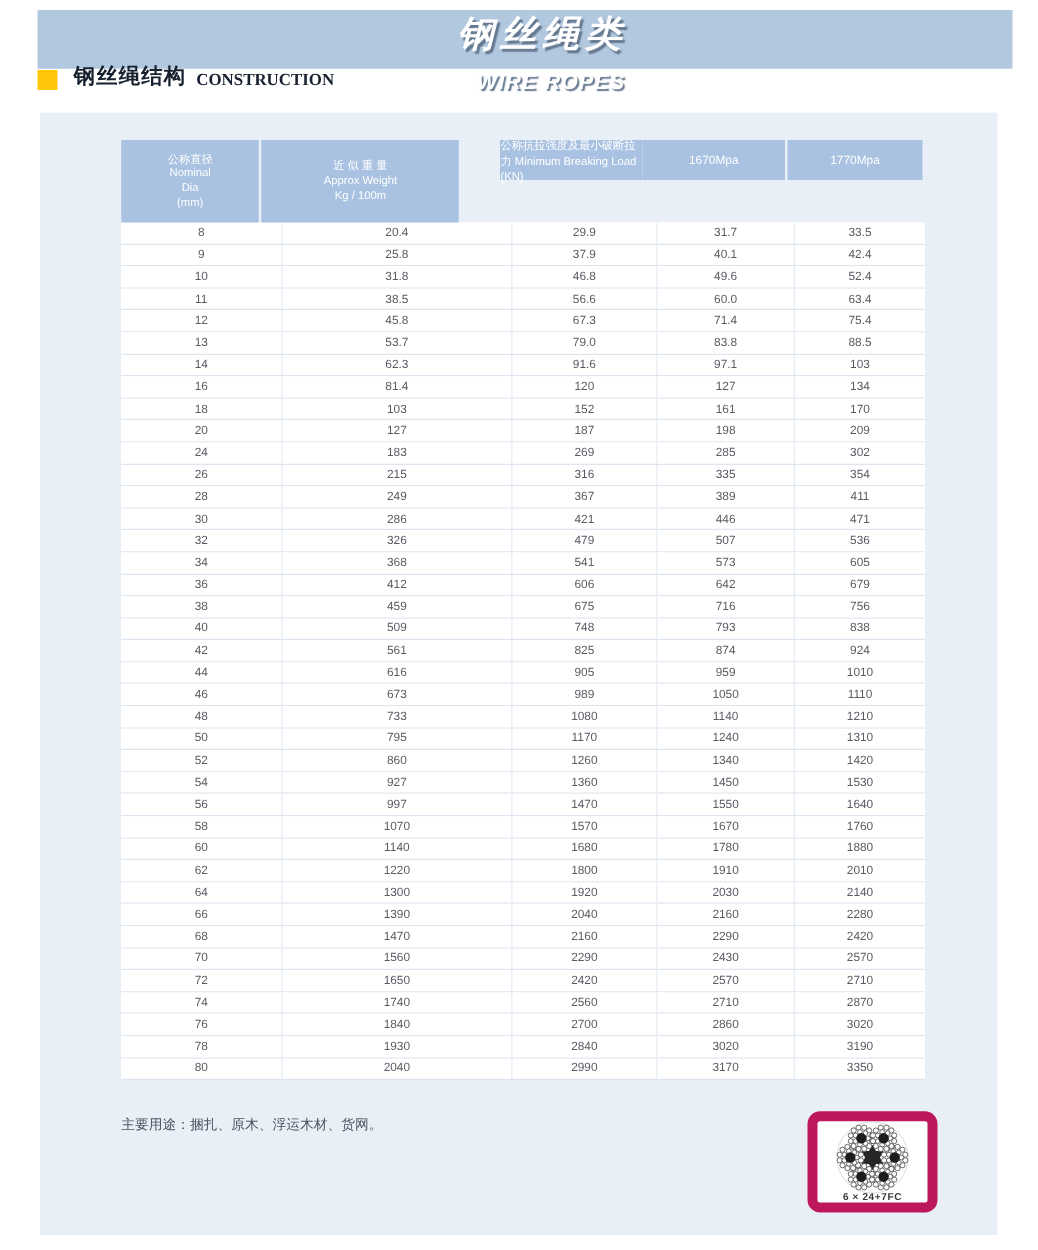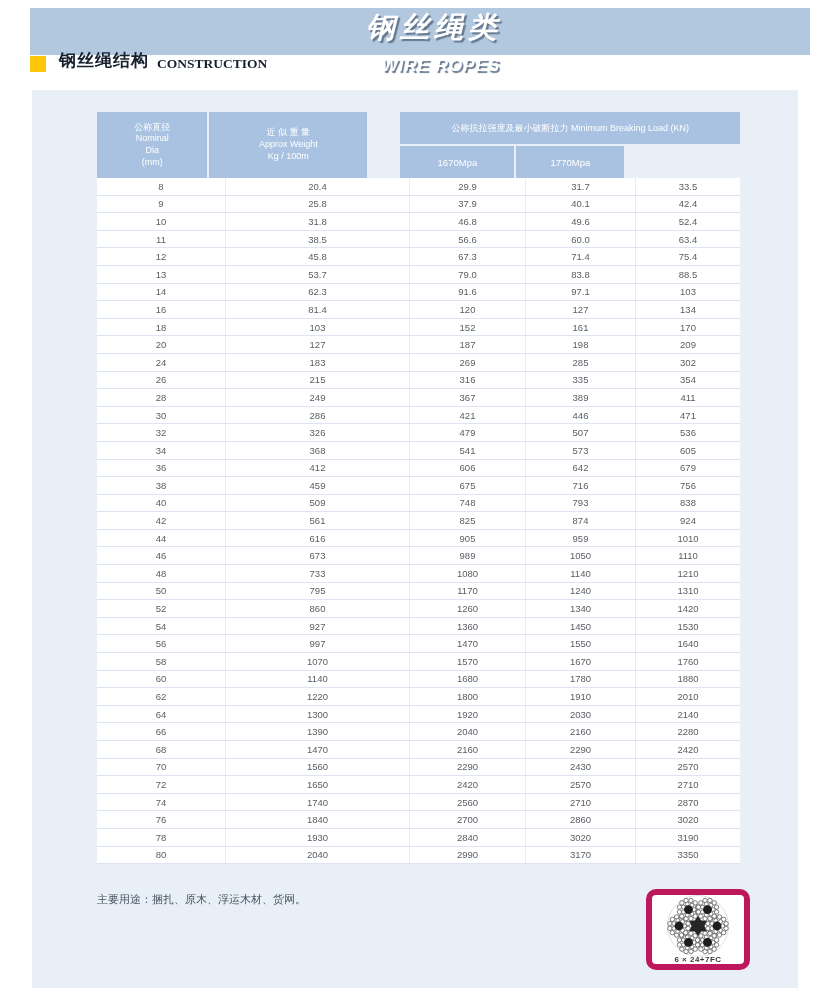--- a/index.html
+++ b/index.html
@@ -32,21 +32,21 @@
   
   .rope-table { position:absolute; left:65px; top:22px; width:643px; }
   .thead { display:flex; height:66px; }
   .hcell {
     background:#a9c2e1; color:#ffffff; display:flex; flex-direction:column;
     align-items:center; justify-content:center; text-align:center;
     font-size:9px; line-height:1.3;
   }
   .hc1 { width:127px; margin-right:2px; }
   .hc2 { width:182px; margin-right:2px; }
-  .hright { width:391px; display:flex; flex-direction:column;padding-left:31px; }
+  .hright { width:391px; display:flex; flex-direction:row;padding-left:31px; }
   .hspan {
     height:32px; background:#a9c2e1; color:#ffffff; display:flex; align-items:center;
     justify-content:center; margin-bottom:2px; font-size:9px;
   }
   .hgrades { display:flex; height:32px; }
   .hgrade {
     background:#a9c2e1; color:#ffffff; display:flex; align-items:center;
     justify-content:center; font-size:9.5px;
   }
   .hg1 { width:114px; margin-right:2px; }
@@ -58,21 +58,21 @@
     display:flex; align-items:center; justify-content:center;
     font-size:9.5px; color:#595d63; border-right:1px solid #e7ecf4; box-sizing:border-box;
   }
   .tcell:last-child { border-right:none; }
   .c1 { width:129px; } .c2 { width:184px; } .c3 { width:116px; } .c4 { width:110px; } .c5 { width:104px; }
   
   .usage { position:absolute; left:65px; top:802px; font-size:11px; color:#4a5560; }
   
   .diagram-box {
     position:absolute; left:614px; top:799px; width:104px; height:81px;
-    background:#ffffff; border:6px solid #be185d; border-radius:10px;
+    background:#ffffff; border:8px solid #be185d; border-radius:10px;
     display:flex; flex-direction:column; align-items:center; justify-content:flex-start;
     box-sizing:border-box;
   }
   .diagram-label { font-size:8px; font-weight:bold; color:#3a3a3a; letter-spacing:0.5px; margin-top:-2px; }
 </style>
 </head>
 <body>
 
 <div class="banner">
   <span class="banner-zh">钢丝绳类</span>

